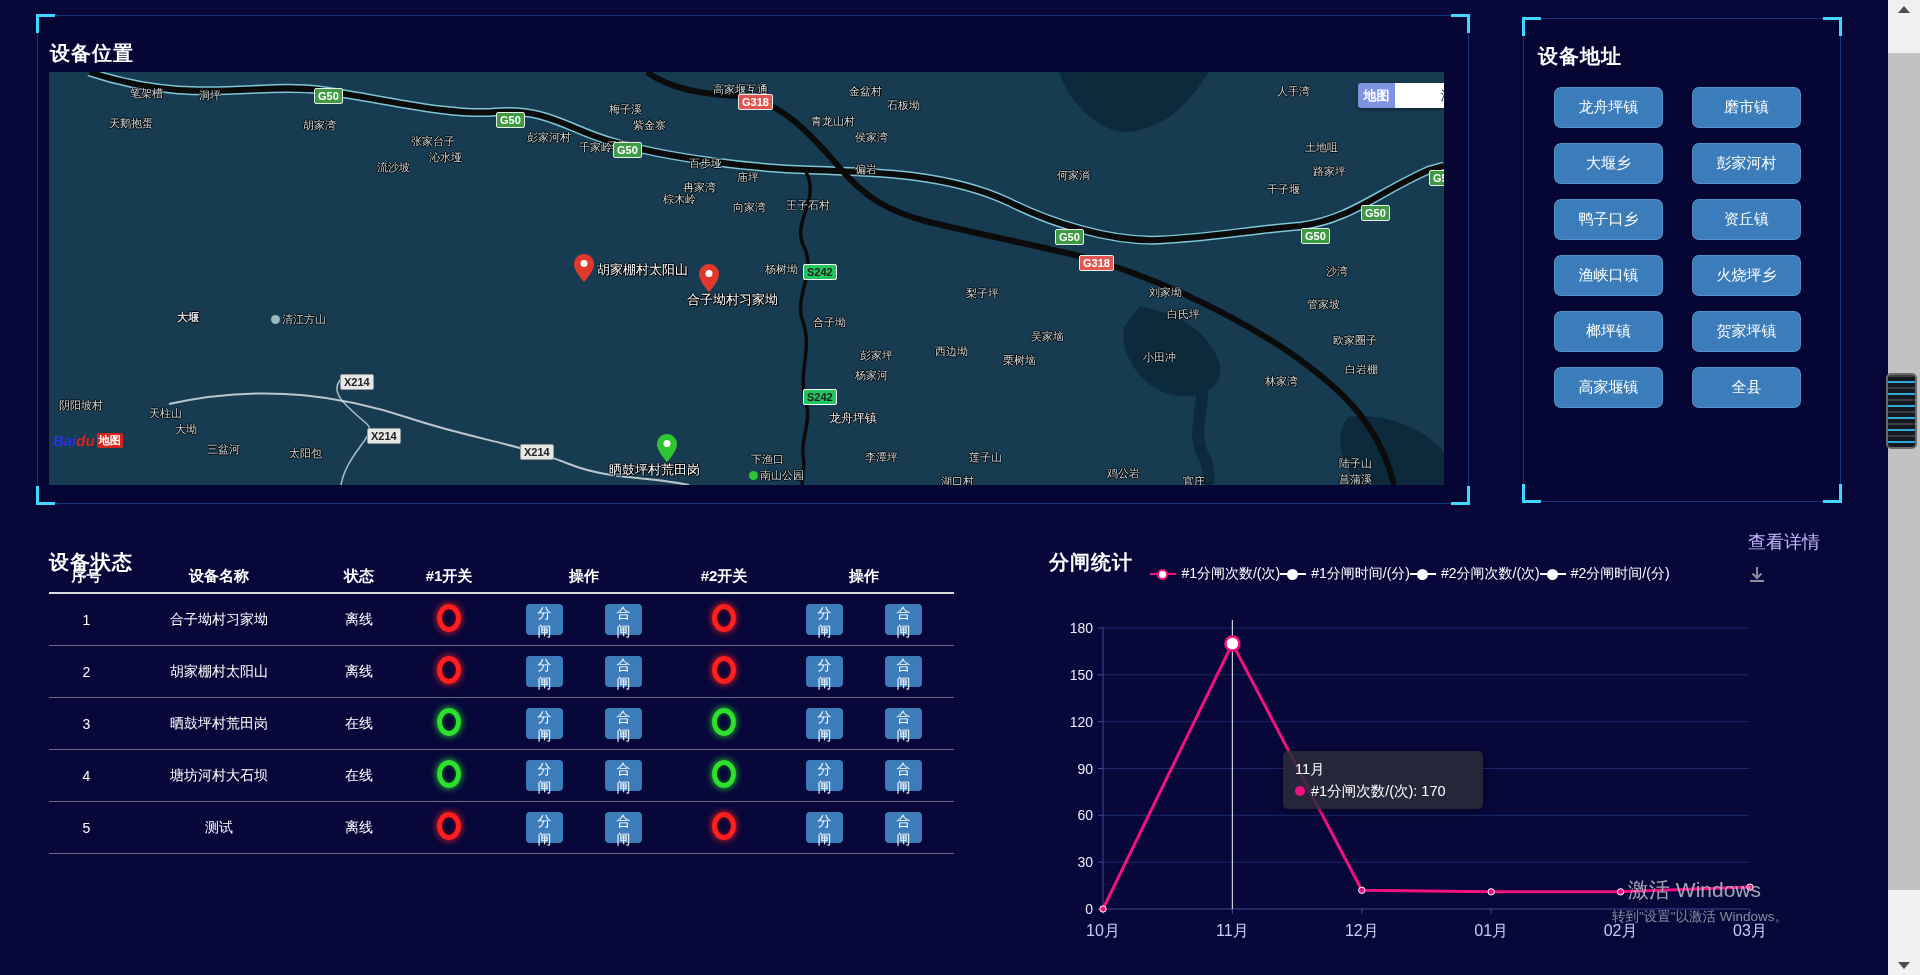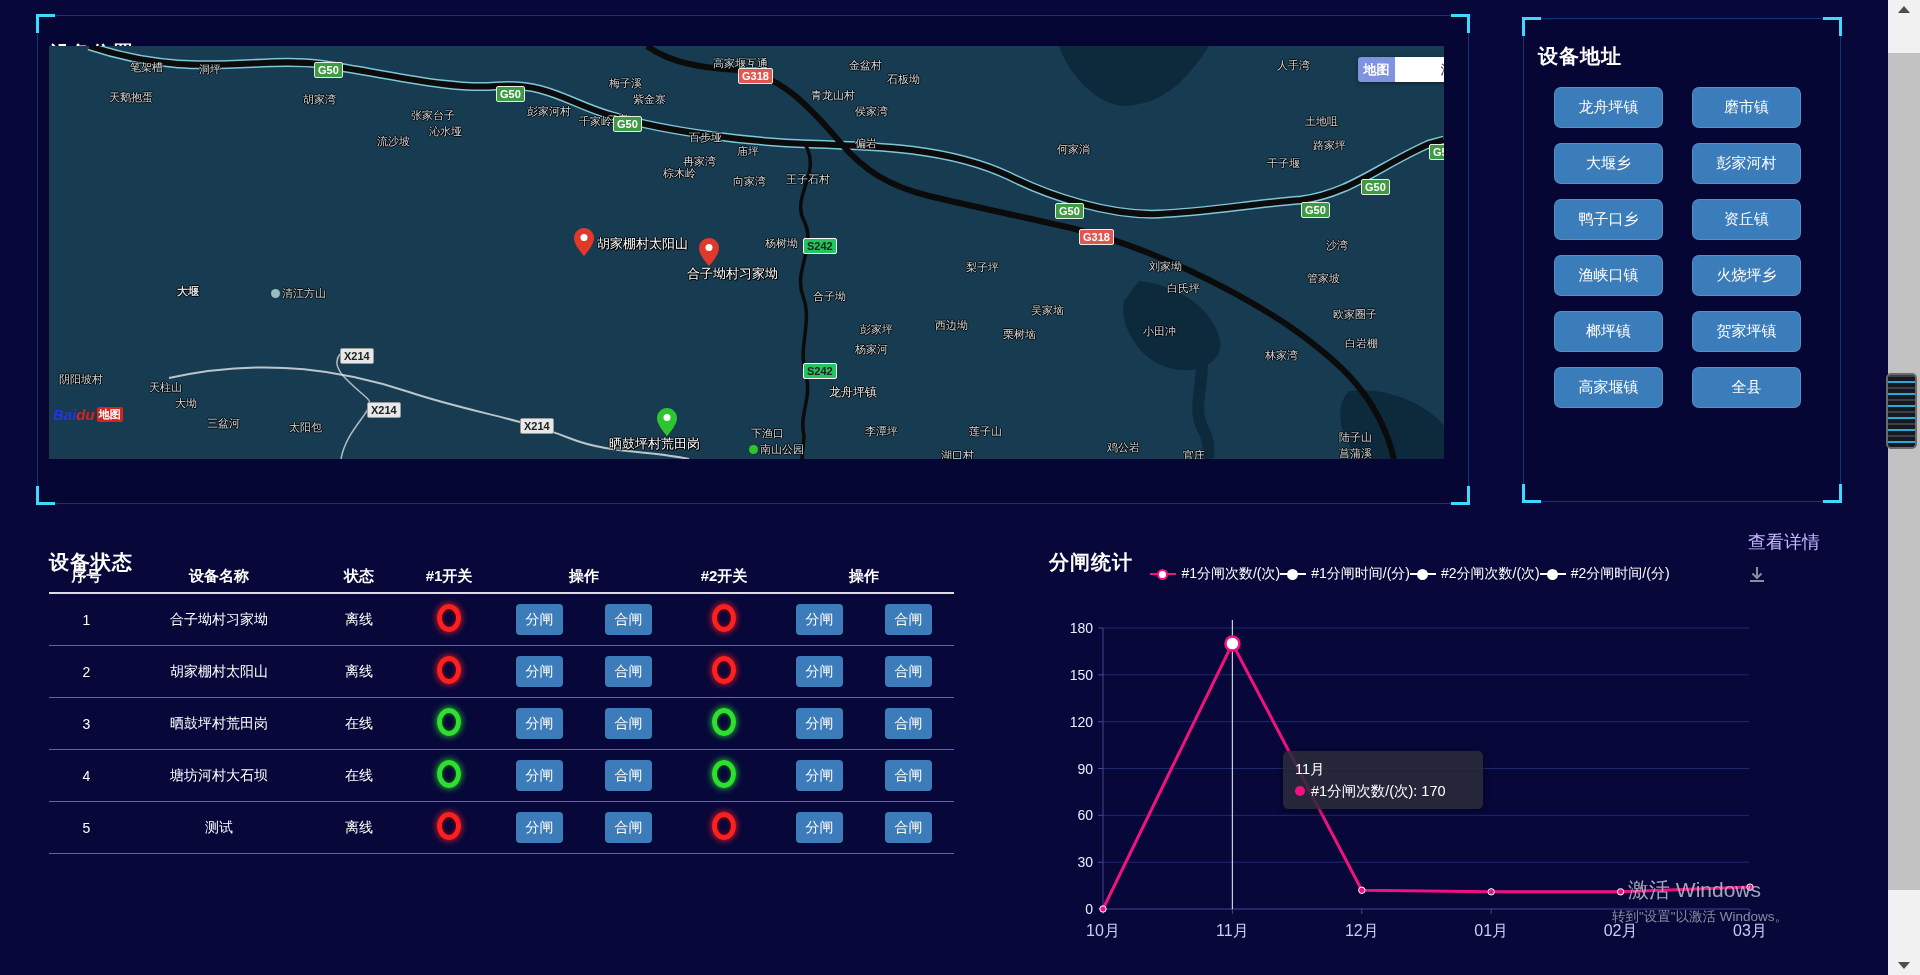--- a/index.html
+++ b/index.html
@@ -6,21 +6,21 @@
   body{width:1920px;height:975px;position:relative;overflow:hidden;
        font-family:"Liberation Sans","DejaVu Sans",sans-serif;color:#fff;}
   .panel{position:absolute;border:1px solid rgba(30,110,200,.45);background:rgba(3,3,40,.25);}
   .corner{position:absolute;width:16px;height:16px;border:0 solid #3fd9ff;}
   .c-tl{left:-2px;top:-2px;border-left-width:3px;border-top-width:3px;}
   .c-tr{right:-2px;top:-2px;border-right-width:3px;border-top-width:3px;}
   .c-bl{left:-2px;bottom:-2px;border-left-width:3px;border-bottom-width:3px;}
   .c-br{right:-2px;bottom:-2px;border-right-width:3px;border-bottom-width:3px;}
   .ptitle{position:absolute;font-size:20px;font-weight:700;letter-spacing:1px;color:#fff;}
   
-  #map{position:absolute;left:11px;top:30px;width:1395px;height:413px;background:#173c52;overflow:hidden;}
+  #map{position:absolute;left:11px;top:56px;width:1395px;height:413px;background:#173c52;overflow:hidden;}
   .mlabel{position:absolute;font-size:11px;color:#d4dadd;white-space:nowrap;
           text-shadow:1px 0 #000,-1px 0 #000,0 1px #000,0 -1px #000;}
   .mlabel.town{font-size:12px;color:#eee;}
   .shield{position:absolute;font-size:11px;font-weight:700;line-height:14px;padding:0 3px;
           border-radius:2px;border:1px solid #e6efe6;color:#fff;}
   .sh-g{background:#3f9a44;} .sh-r{background:#e25652;}
   .sh-y{background:#22c55e;color:#222;border-color:#fff;margin-top:27px;}
   .sh-w{background:#e8e8e8;color:#222;border-color:#999;}
   .marker{position:absolute;width:20px;height:28px;}
   .marker .mlbl{position:absolute;font-size:13px;color:#fff;white-space:nowrap;
@@ -43,21 +43,21 @@
   .addr-btn{height:41px;border-radius:7px;background:#3b7cba;color:#fff;font-size:15px;border:none;
           display:flex;align-items:center;justify-content:center;cursor:pointer;
           font-family:inherit;box-shadow:inset 0 0 0 1px rgba(255,255,255,.15);}
   
   #tbl{position:absolute;left:49px;top:560px;width:905px;font-size:14px;}
   .trow{display:grid;grid-template-columns:75px 190px 90px 90px 180px 100px 180px;
         align-items:center;height:51px;border-bottom:1px solid #6a6a7e;}
   .trow.head{height:32px;font-size:15px;font-weight:700;border-bottom:2px solid #dcdcdc;}
   .tcell{text-align:center;}
   .ops{display:flex;justify-content:center;gap:42px;}
-  .tbtn{width:47px;height:31px;border:none;border-radius:4px;background:#3c7cba;color:#fff;
+  .tbtn{width:37px;height:31px;border:none;border-radius:4px;background:#3c7cba;color:#fff;
         font-size:14px;cursor:pointer;font-family:inherit;}
   .ind{display:inline-block;width:14px;height:18px;border-radius:50%;background:transparent;}
   .ind.red{border:5px solid #ff1f1f;box-shadow:0 0 7px #ff2222,inset 0 0 4px #900;}
   .ind.green{border:5px solid #2ee02e;box-shadow:0 0 7px #2ee02e,inset 0 0 4px #070;}
   
   #details-link{position:absolute;left:1748px;top:530px;font-size:18px;color:#c4b5fd;cursor:pointer;}
   #dl-icon{position:absolute;left:1746px;top:564px;cursor:pointer;}
   #legend{position:absolute;left:1040px;top:565px;width:740px;display:flex;justify-content:center;
           font-size:14px;color:#fff;align-items:center;}
   .lg-item{display:flex;align-items:center;gap:5px;cursor:pointer;}

